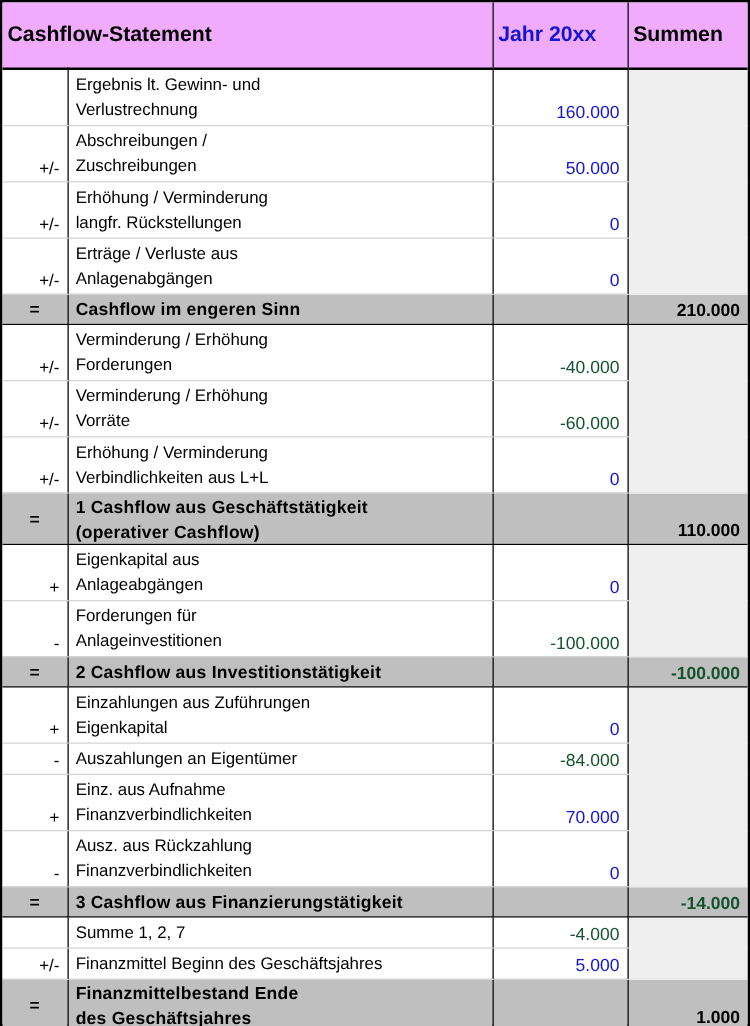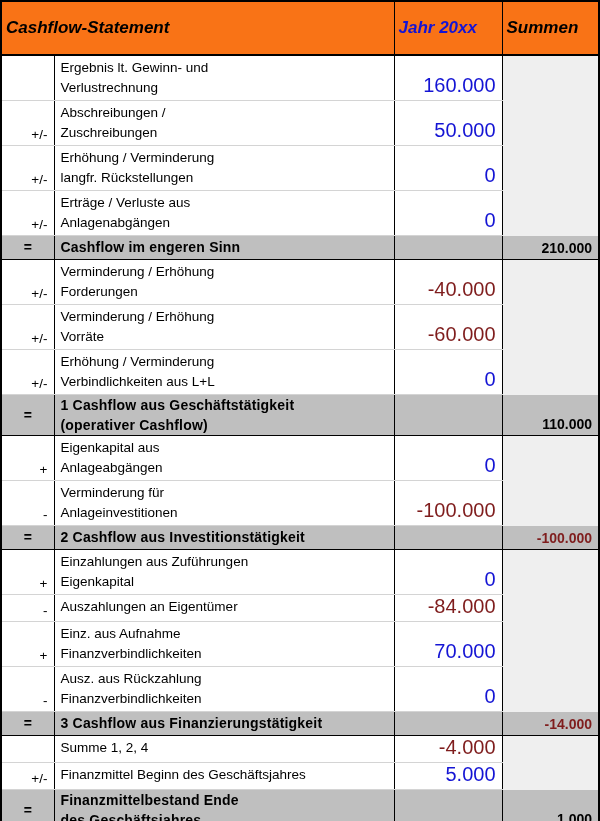--- a/index.html
+++ b/index.html
@@ -39,28 +39,27 @@
   td {
     padding: 0;
     vertical-align: top;
     font-size: 13.5px;
     color: #000000;
     box-sizing: border-box;
   }
 
   
   tr.header td {
-    background: #f97316;
+    background: #f0abfc;
     border-bottom: 2px solid #000000;
     height: 28px;
     vertical-align: middle;
     font-weight: bold;
     font-size: 17px;
     padding: 16px 4px;
-    font-style: italic;
   }
   td.hdr-title {
     font-size: 17.5px;
     padding-left: 8px;
     border-right: 1.5px solid #000000;
   }
   td.hdr-year {
     color: #1414d4;
     border-right: 1.5px solid #000000;
     font-size: 17px;
@@ -92,21 +91,21 @@
     line-height: 20px;
     border-right: 1.5px solid #000000;
     white-space: pre-line;
   }
   tr.data td.value {
     text-align: right;
     padding-right: 6px;
     vertical-align: bottom;
     padding-bottom: 3px;
     border-right: 1.5px solid #000000;
-    font-size: 20px;
+    font-size: 14px;
   }
   tr.data td.sum {
     background: #efefef;
     border-bottom: 1px solid #efefef;
   }
 
   
 
   
   tr.subtotal td {
@@ -156,21 +155,21 @@
     letter-spacing: 0.2px;
   }
   td.final-value {
     text-align: right;
     padding-right: 6px;
     font-size: 14.5px;
   }
 
   
   .v-pos { color: #1414d4; }
-  .v-neg { color: #7f1d1d; }
+  .v-neg { color: #14532d; }
   .v-black { color: #000000; }
 
   .h45 { height: 45px; }
   .h24 { height: 24px; }
   .h25 { height: 25px; }
   .h40 { height: 40px; }
   .h32 { height: 32px; }
 </style>
 </head>
 <body>
@@ -254,21 +253,21 @@
         </tr>
         <tr class="data h45">
           <td class="sign">+</td>
           <td class="label">Eigenkapital aus
 Anlageabgängen</td>
           <td class="value v-pos">0</td>
           <td class="sum v-black"></td>
         </tr>
         <tr class="data h45">
           <td class="sign">-</td>
-          <td class="label">Verminderung für
+          <td class="label">Forderungen für
 Anlageinvestitionen</td>
           <td class="value v-neg">-100.000</td>
           <td class="sum v-black"></td>
         </tr>
         <tr class="subtotal h24">
           <td class="sign">=</td>
           <td class="label">2 Cashflow aus Investitionstätigkeit</td>
           <td class="value v-black"></td>
           <td class="sum v-neg">-100.000</td>
         </tr>
@@ -300,21 +299,21 @@
           <td class="sum v-black"></td>
         </tr>
         <tr class="subtotal h24">
           <td class="sign">=</td>
           <td class="label">3 Cashflow aus Finanzierungstätigkeit</td>
           <td class="value v-black"></td>
           <td class="sum v-neg">-14.000</td>
         </tr>
         <tr class="data h25">
           <td class="sign"></td>
-          <td class="label">Summe 1, 2, 4</td>
+          <td class="label">Summe 1, 2, 7</td>
           <td class="value v-neg">-4.000</td>
           <td class="sum v-black"></td>
         </tr>
         <tr class="data h25">
           <td class="sign">+/-</td>
           <td class="label">Finanzmittel Beginn des Geschäftsjahres</td>
           <td class="value v-pos">5.000</td>
           <td class="sum v-black"></td>
         </tr>
         <tr class="subtotal twoline h40">

